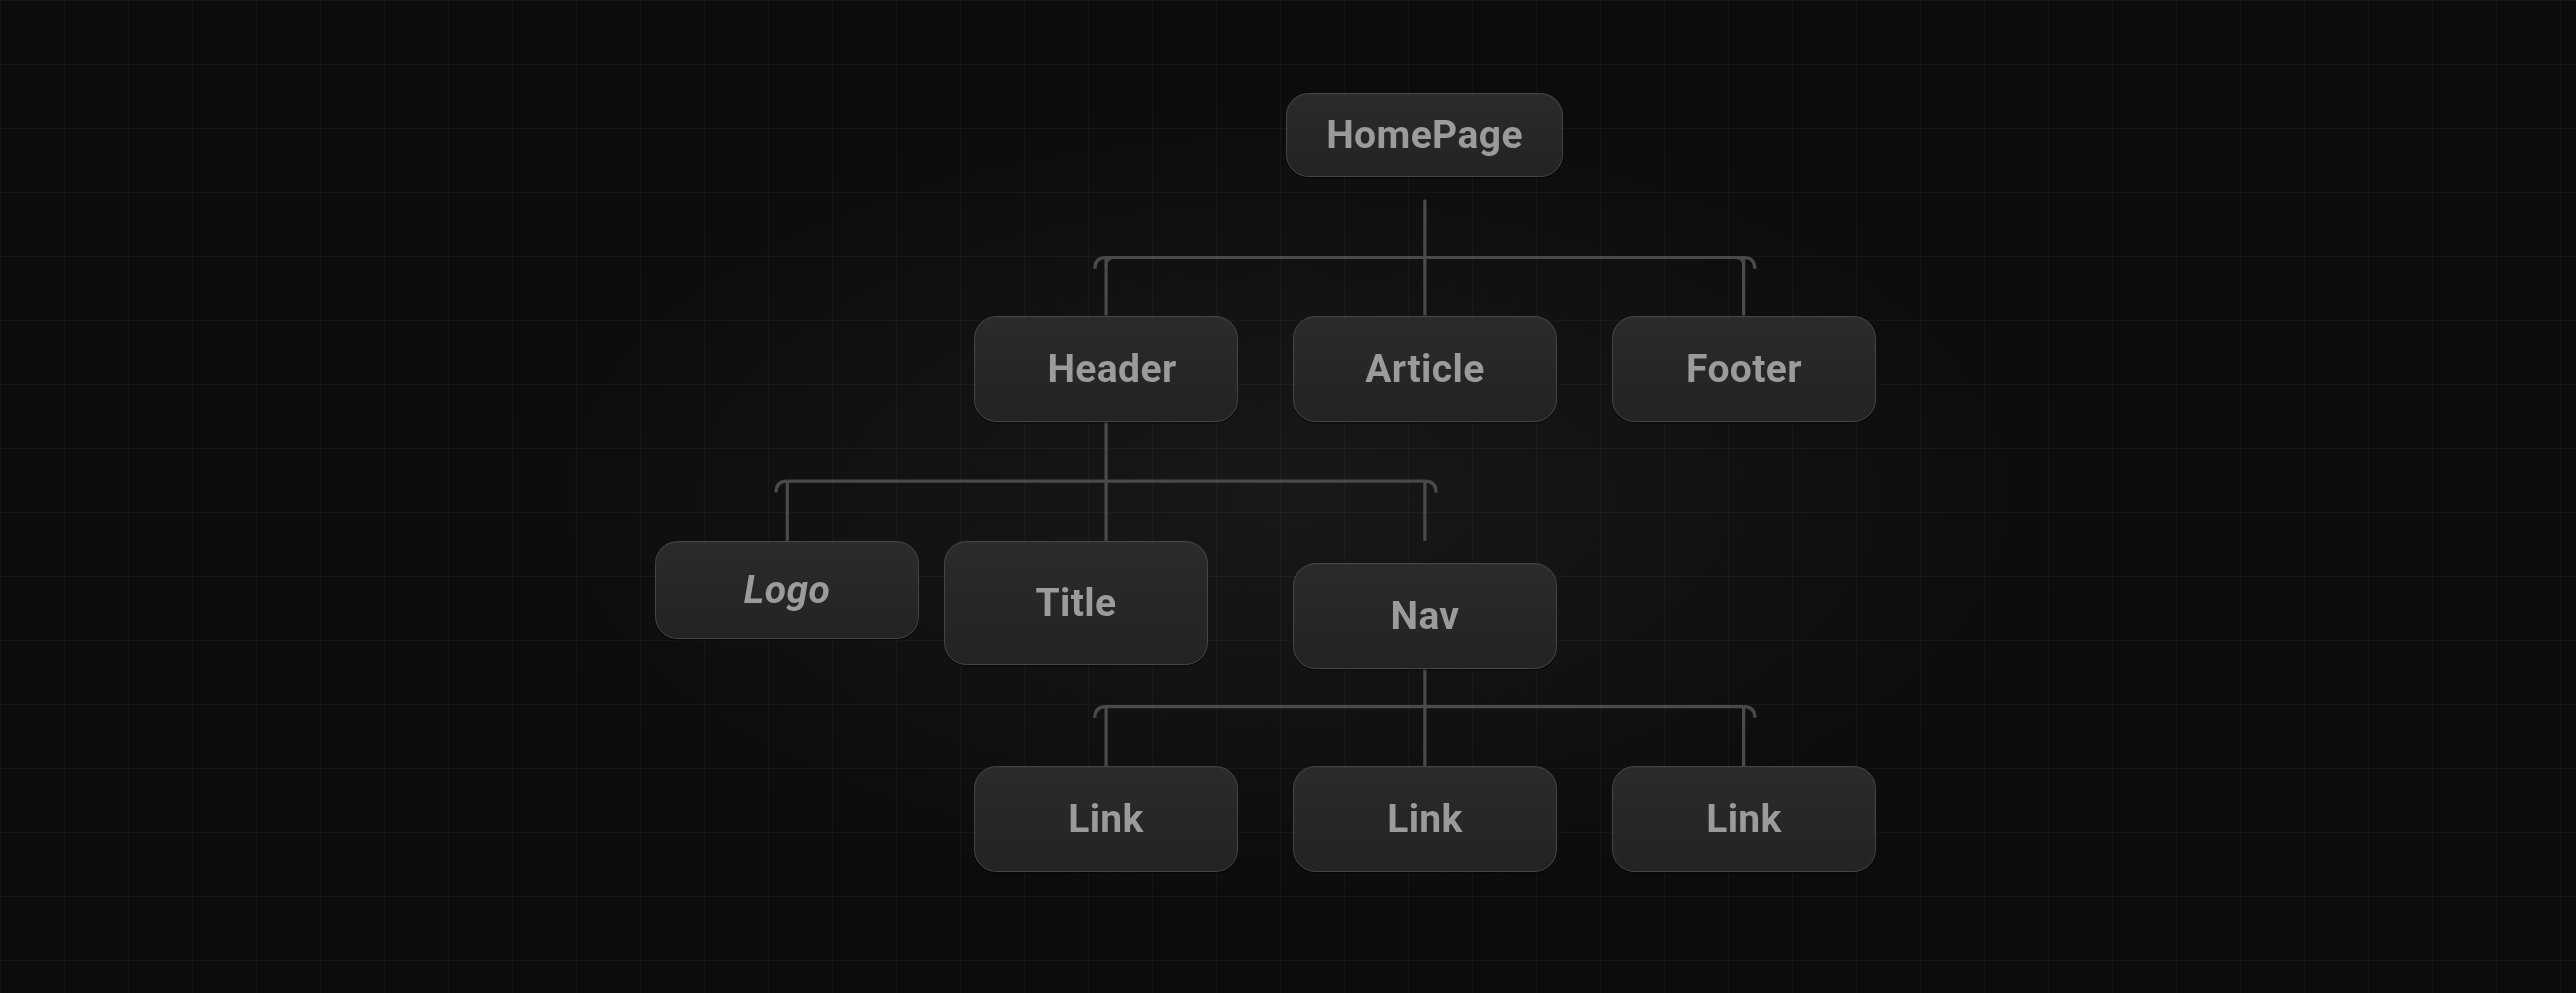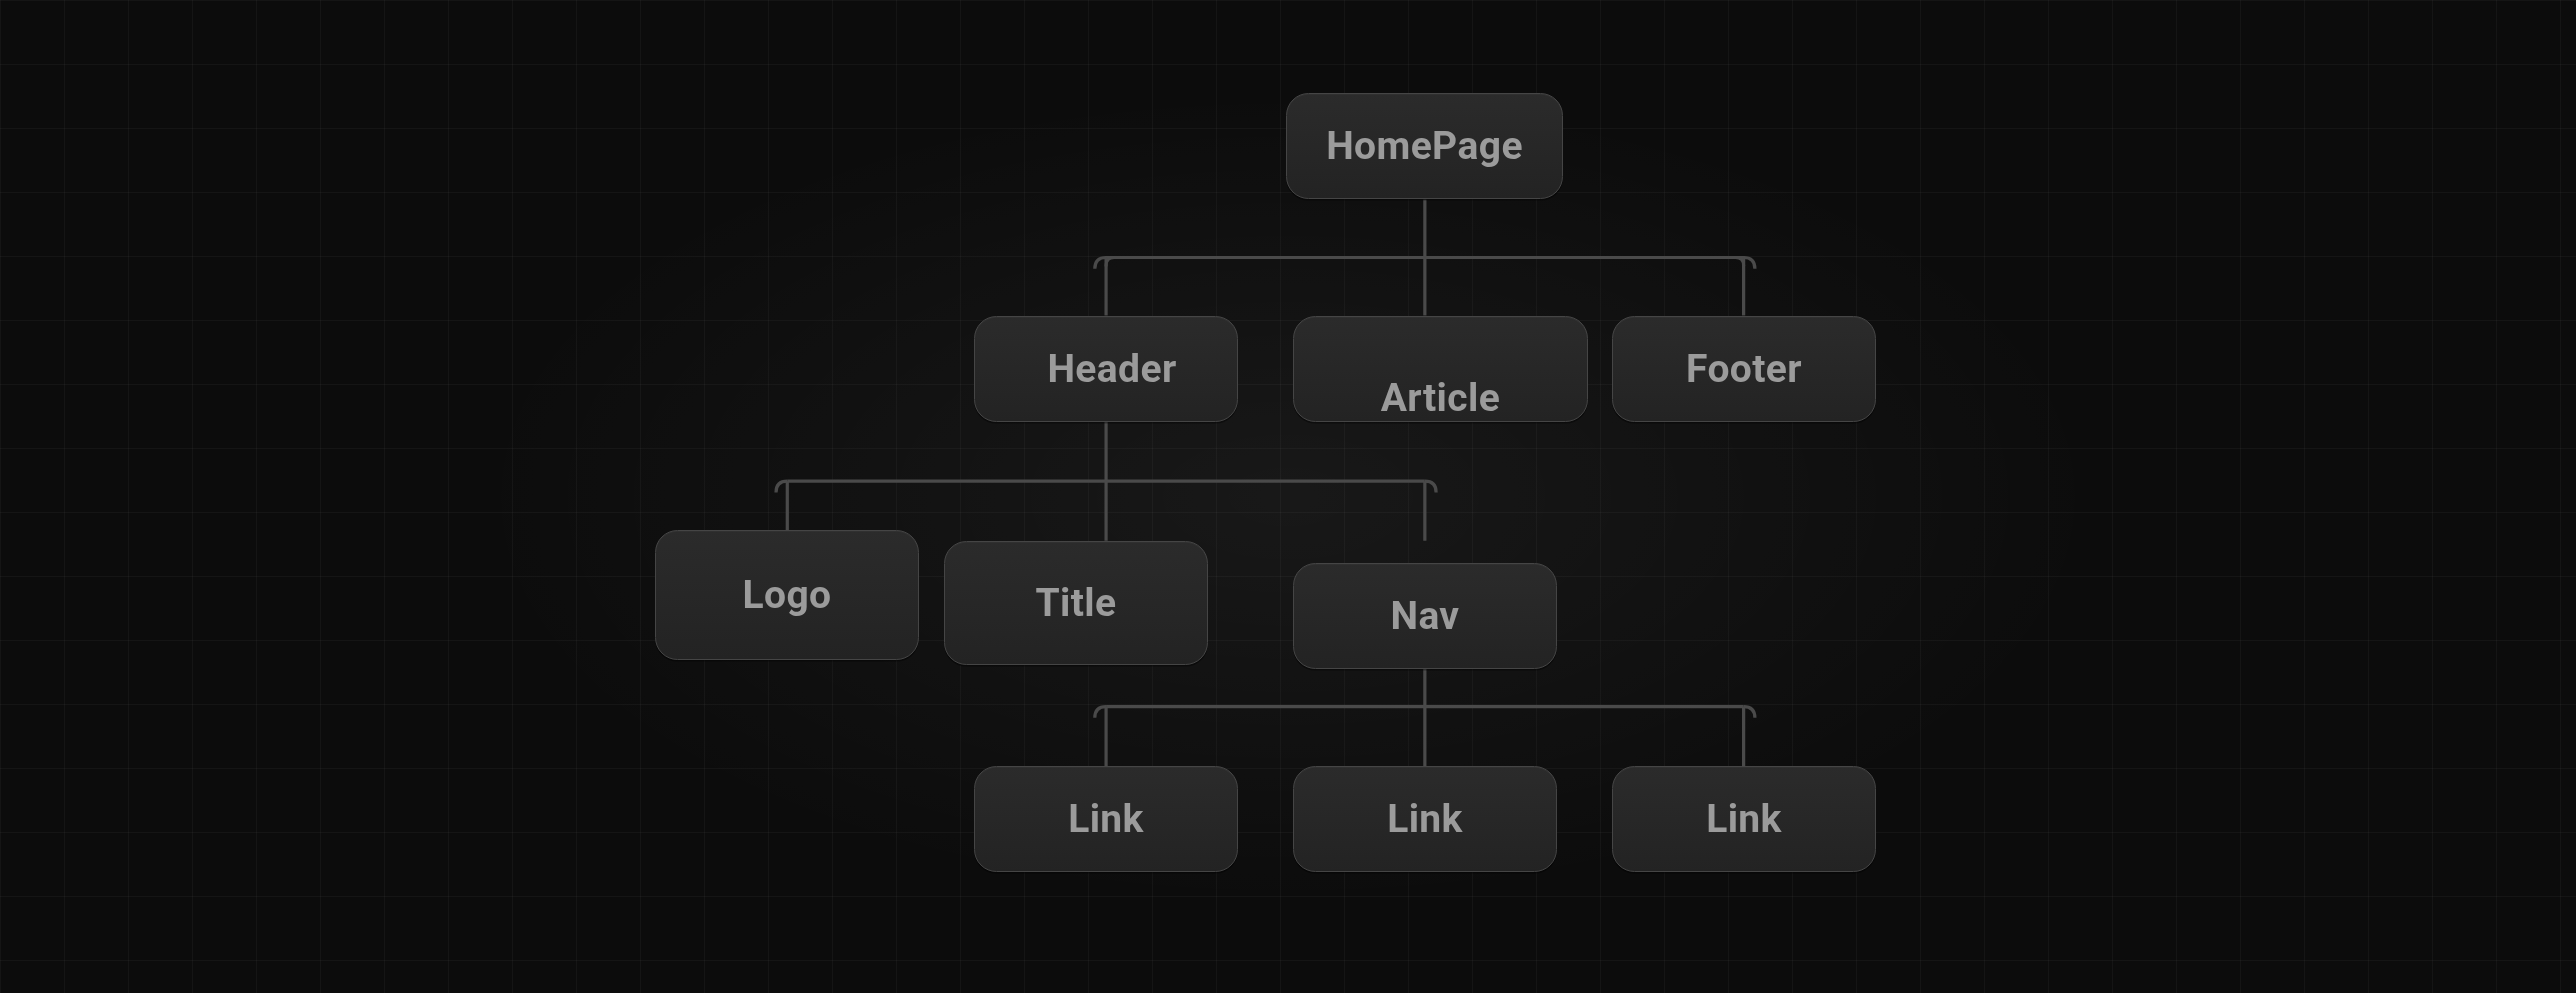--- a/index.html
+++ b/index.html
@@ -87,35 +87,35 @@
 
     <path d="M1374 320 q-14 0 -14 14"></path>
     <path d="M2166 320 q14 0 14 14"></path>
     <path d="M978 598 q-14 0 -14 14"></path>
     <path d="M1770 598 q14 0 14 14"></path>
     <path d="M1374 878 q-14 0 -14 14"></path>
     <path d="M2166 878 q14 0 14 14"></path>
   </g>
 </svg>
 
-<div class="node" style="left:1286px; top:93px; width:277px; height:106px;">
+<div class="node" style="left:1286px; top:93px; width:277px; height:84px;">
   <span>HomePage</span>
 </div>
 
 <div class="node" style="left:974px; top:316px; width:264px; height:106px;padding-left:12px;">
   <span>Header</span>
 </div>
-<div class="node" style="left:1293px; top:316px; width:295px; height:106px;align-items:flex-end;">
+<div class="node" style="left:1293px; top:316px; width:264px; height:106px;">
   <span>Article</span>
 </div>
 <div class="node" style="left:1612px; top:316px; width:264px; height:106px;">
   <span>Footer</span>
 </div>
 
-<div class="node" style="left:655px; top:530px; width:264px; height:130px;">
+<div class="node" style="left:655px; top:541px; width:264px; height:98px;font-style:italic;">
   <span>Logo</span>
 </div>
 <div class="node" style="left:944px; top:541px; width:264px; height:124px;">
   <span>Title</span>
 </div>
 <div class="node" style="left:1293px; top:541px; width:264px; height:106px;margin-top:22px;">
   <span>Nav</span>
 </div>
 
 <div class="node" style="left:974px; top:766px; width:264px; height:106px;">

